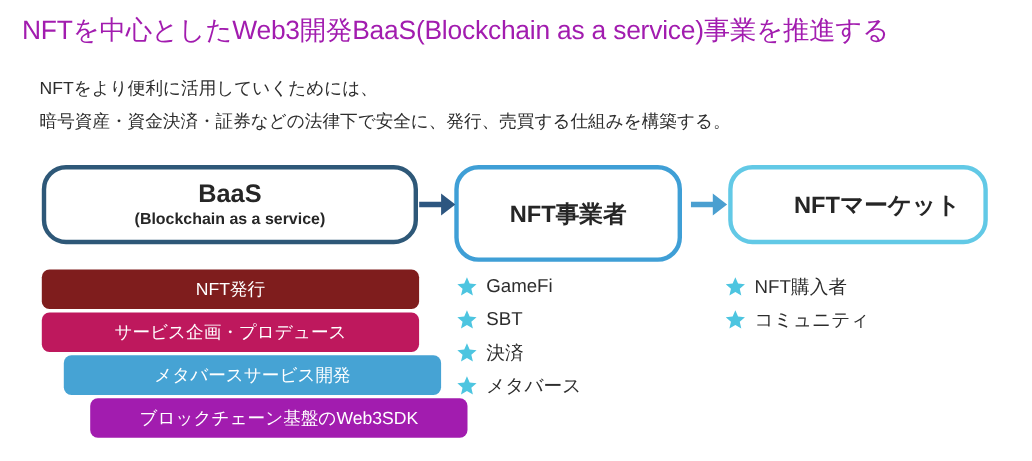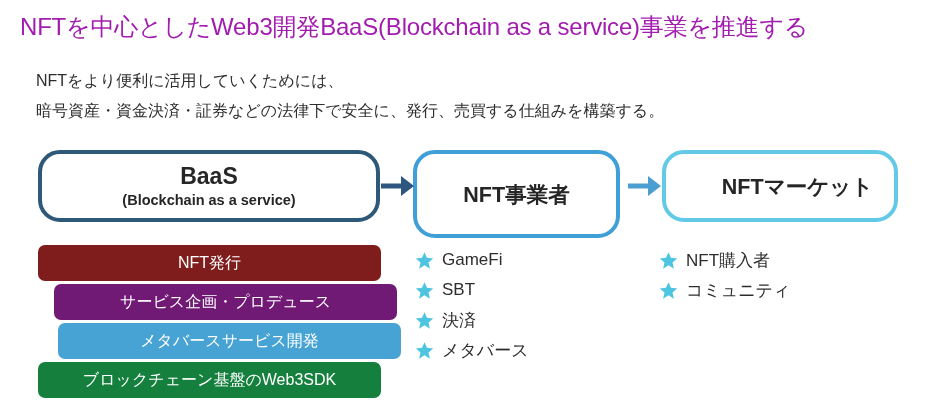--- a/index.html
+++ b/index.html
@@ -185,27 +185,27 @@
 
 <div class="arrow arrow-2">
   <svg viewBox="0 0 33 28" width="33" height="28" aria-hidden="true">
     <path d="M0 11.5 H20 V4 L33 14 L20 24 V16.5 H0 Z" fill="#4a9fd0"></path>
   </svg>
 </div>
 
 <div class="bar bar-0" style="background: #7f1d1d;">
   <span>NFT発行</span>
 </div>
-<div class="bar bar-1" style="background: #701a75; margin-left: 16px;">
+<div class="bar bar-1" style="background: #be185d;">
   <span>サービス企画・プロデュース</span>
 </div>
 <div class="bar bar-2" style="background: rgb(70, 163, 212);">
   <span>メタバースサービス開発</span>
 </div>
-<div class="bar bar-3" style="background: #15803d;">
+<div class="bar bar-3" style="background: #a21caf; margin-left: 44px;">
   <span>ブロックチェーン基盤のWeb3SDK</span>
 </div>
 
 <ul class="bullet-list list-operator">
   <li class="bullet-item">
     <span class="bullet-star">
       <svg viewBox="0 0 20 20" width="19" height="19" aria-hidden="true">
         <path d="M10 1.2 L12.6 7.2 L19.2 7.8 L14.2 12.1 L15.7 18.6 L10 15.1 L4.3 18.6 L5.8 12.1 L0.8 7.8 L7.4 7.2 Z" fill="#4dc5e0"></path>
       </svg>
     </span>

